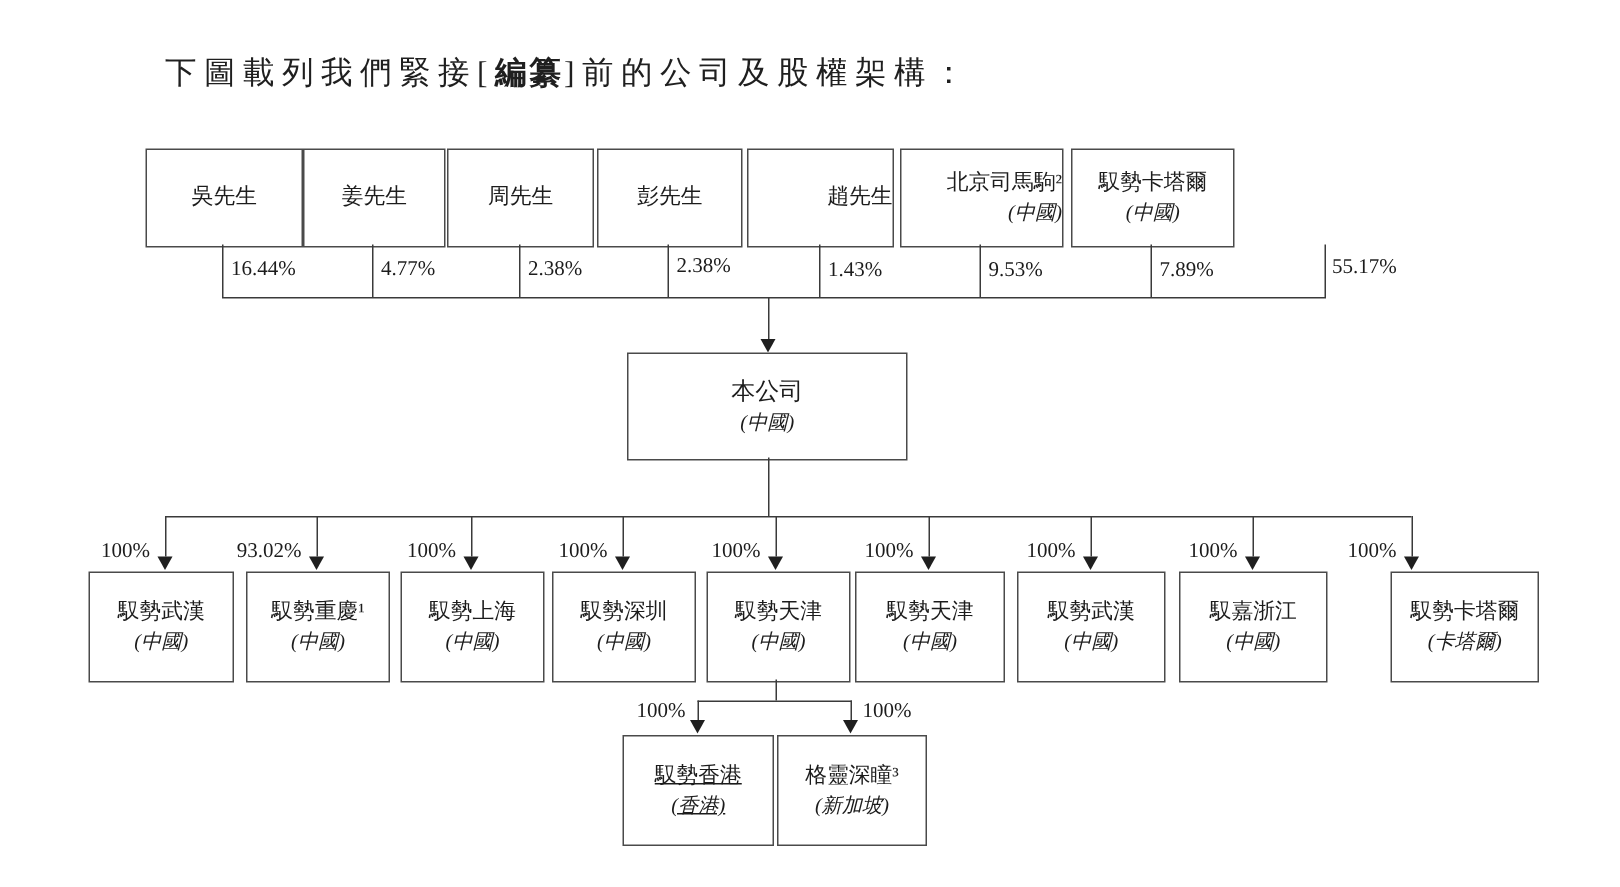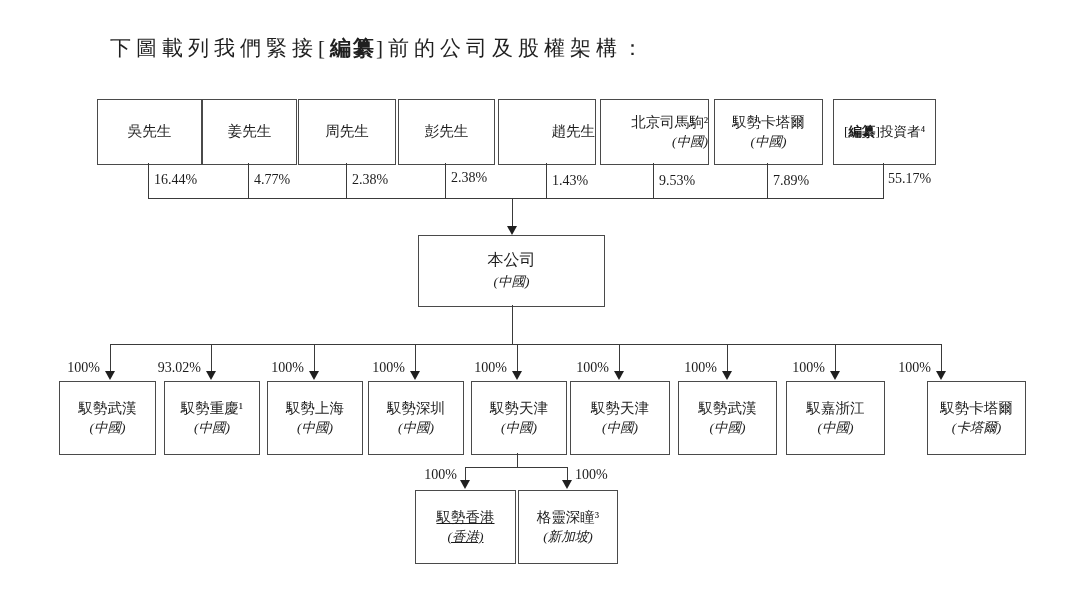--- a/index.html
+++ b/index.html
@@ -54,23 +54,20 @@
     <span class="name">趙先生</span>
   </div>
   <div class="box" style="left:600px;top:99px;width:107px;height:64px;align-items:flex-end;">
     <span class="name">北京司馬駒²</span>
     <span class="country">(中國)</span>
   </div>
   <div class="box" style="left:714px;top:99px;width:107px;height:64px;">
     <span class="name">馭勢卡塔爾</span>
     <span class="country">(中國)</span>
   </div>
-  <div class="box" style="left:833px;top:99px;width:101px;height:64px;">
-    <span class="name" style="font-size:13.5px;"><span>[</span><b>編纂</b><span>]投資者⁴</span></span>
-  </div>
 
   <div class="vline" style="left:148px;top:163px;height:35px;"></div>
   <div class="vline" style="left:248px;top:163px;height:35px;"></div>
   <div class="vline" style="left:346px;top:163px;height:35px;"></div>
   <div class="vline" style="left:445px;top:163px;height:35px;"></div>
   <div class="vline" style="left:546px;top:163px;height:35px;"></div>
   <div class="vline" style="left:653px;top:163px;height:35px;"></div>
   <div class="vline" style="left:767px;top:163px;height:35px;"></div>
   <div class="vline" style="left:883px;top:163px;height:35px;"></div>
   <div class="hline" style="left:148px;top:198px;width:736px;"></div>
@@ -81,21 +78,21 @@
   <div class="pct" style="left:451px;top:170px;">2.38%</div>
   <div class="pct" style="left:552px;top:173px;">1.43%</div>
   <div class="pct" style="left:659px;top:173px;">9.53%</div>
   <div class="pct" style="left:773px;top:173px;">7.89%</div>
   <div class="pct" style="left:888px;top:171px;">55.17%</div>
 
   <div class="vline" style="left:512px;top:198px;height:28px;"></div>
   <div class="arrow" style="left:507px;top:226px;"></div>
 
   <div class="box" style="left:418px;top:235px;width:185px;height:70px;">
-    <span class="name" style="font-size:16px;font-family:Liberation Mono, monospace;">本公司</span>
+    <span class="name" style="font-size:16px;">本公司</span>
     <span class="country">(中國)</span>
   </div>
 
   <div class="vline" style="left:512px;top:305px;height:39px;"></div>
   <div class="hline" style="left:110px;top:344px;width:831px;"></div>
 
   <div class="vline" style="left:110px;top:344px;height:27px;"></div>
   <div class="arrow" style="left:105px;top:371px;"></div>
   <div class="vline" style="left:211px;top:344px;height:27px;"></div>
   <div class="arrow" style="left:206px;top:371px;"></div>

